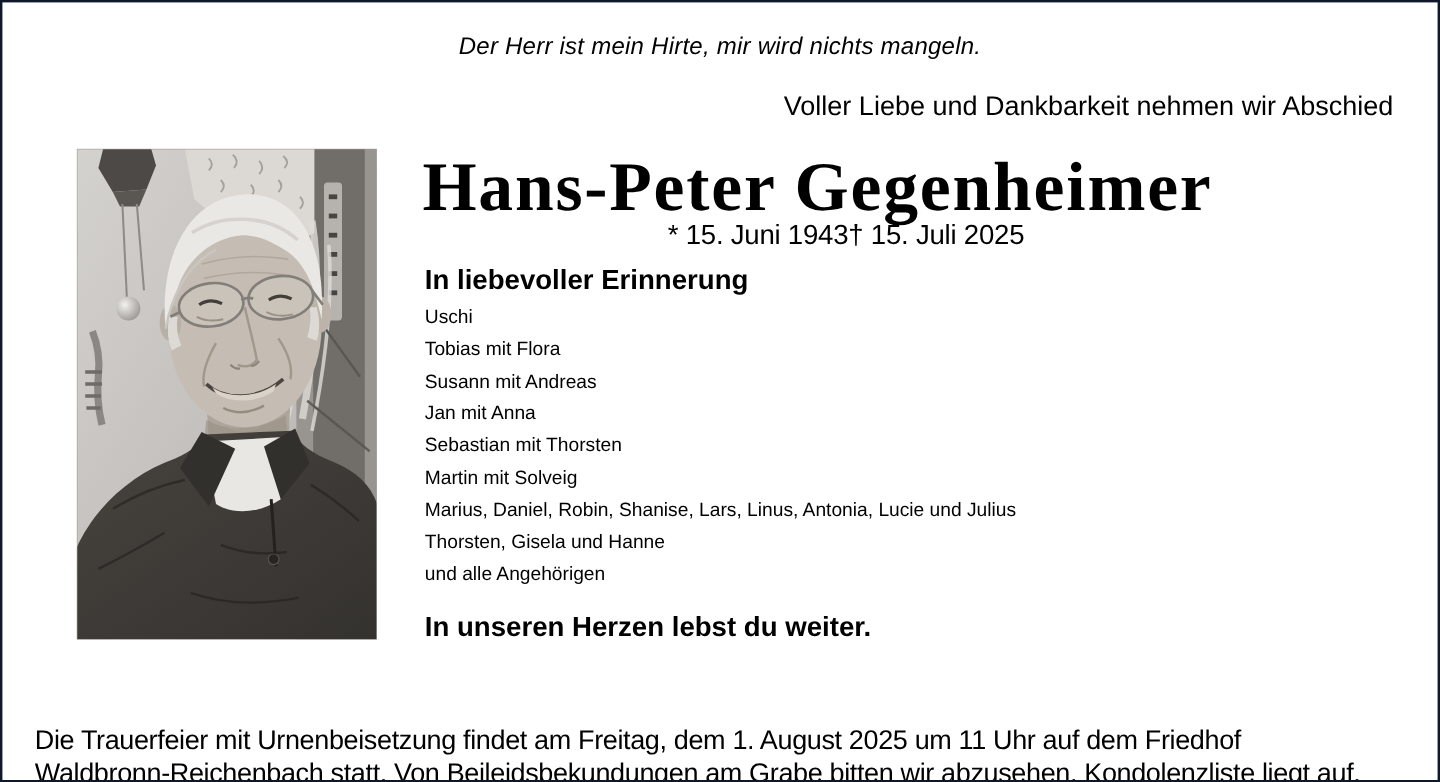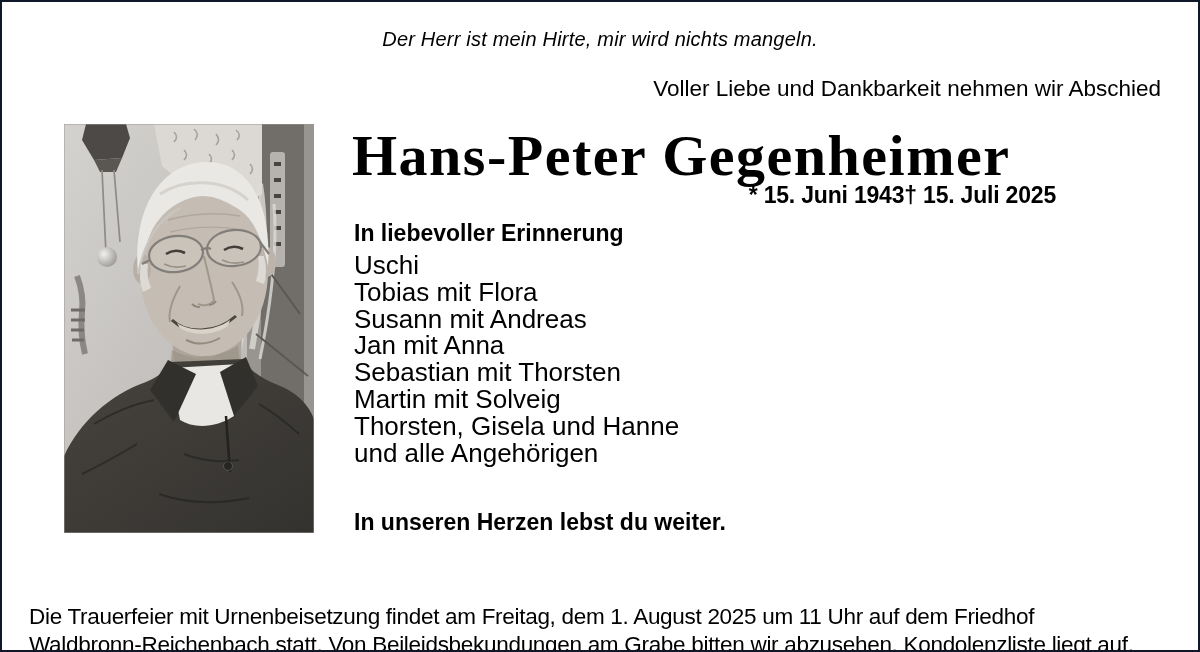--- a/index.html
+++ b/index.html
@@ -42,35 +42,34 @@
     font-weight: bold;
     font-size: 58px;
     letter-spacing: 1.5px;
     white-space: nowrap;
     margin-top: 16px;
   }
   .dates {
     position: absolute;
     left: 352px; top: 180px; width: 702px;
     display: flex;
-    justify-content: flex-end;
+    justify-content: center;
     font-size: 23px;
     letter-spacing: -0.2px;
-    font-weight: bold;
   }
   .remembrance {
     position: absolute;
     left: 352px; top: 218px;
     font-weight: bold;
     font-size: 23px;
   }
   .mourners {
     position: absolute;
     left: 352px; top: 250px;
-    font-size: 26px;
+    font-size: 16px;
     line-height: 26.8px;
   }
   .closing {
     position: absolute;
     left: 352px; top: 507px;
     font-weight: bold;
     font-size: 23px;
   }
   .funeral {
     position: absolute;
@@ -244,20 +243,21 @@
 
   <div class="remembrance">In liebevoller Erinnerung</div>
 
   <div class="mourners">
     <div>Uschi</div>
     <div>Tobias mit Flora</div>
     <div>Susann mit Andreas</div>
     <div>Jan mit Anna</div>
     <div>Sebastian mit Thorsten</div>
     <div>Martin mit Solveig</div>
+    <div>Marius, Daniel, Robin, Shanise, Lars, Linus, Antonia, Lucie und Julius</div>
     <div>Thorsten, Gisela und Hanne</div>
     <div>und alle Angehörigen</div>
   </div>
 
   <div class="closing">In unseren Herzen lebst du weiter.</div>
 
   <div class="funeral">
     <div>Die Trauerfeier mit Urnenbeisetzung findet am Freitag, dem 1. August 2025 um 11 Uhr auf dem Friedhof</div>
     <div>Waldbronn-Reichenbach statt. Von Beileidsbekundungen am Grabe bitten wir abzusehen. Kondolenzliste liegt auf.</div>
   </div>

